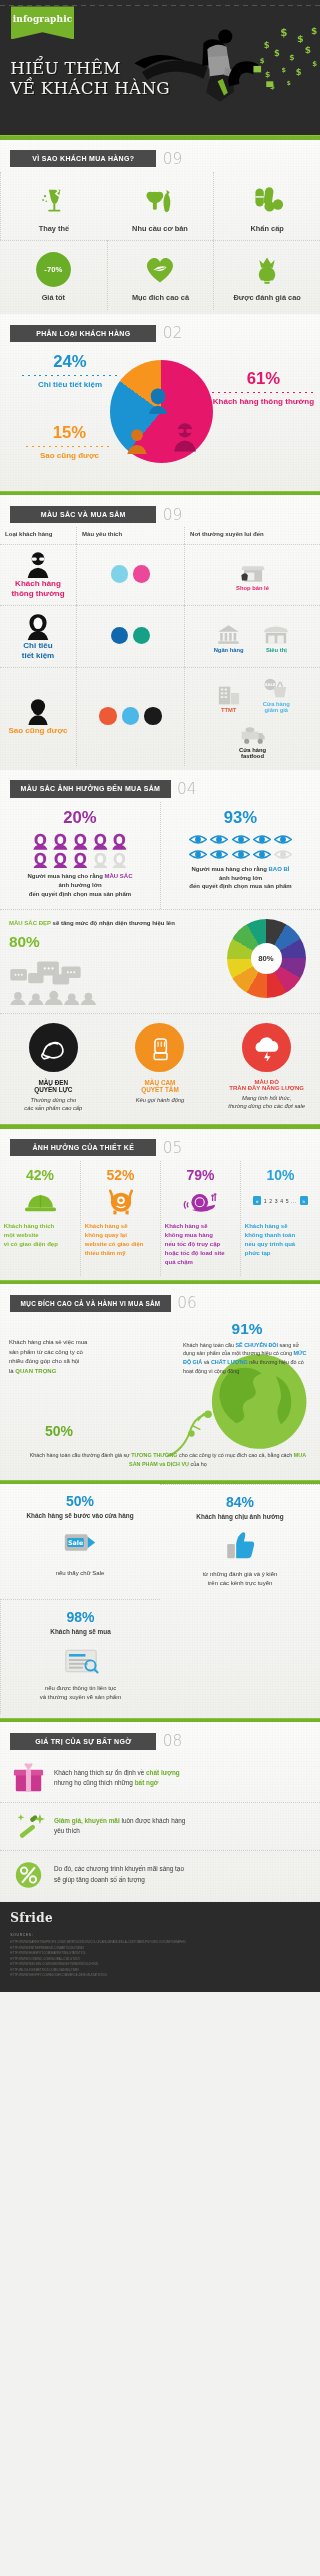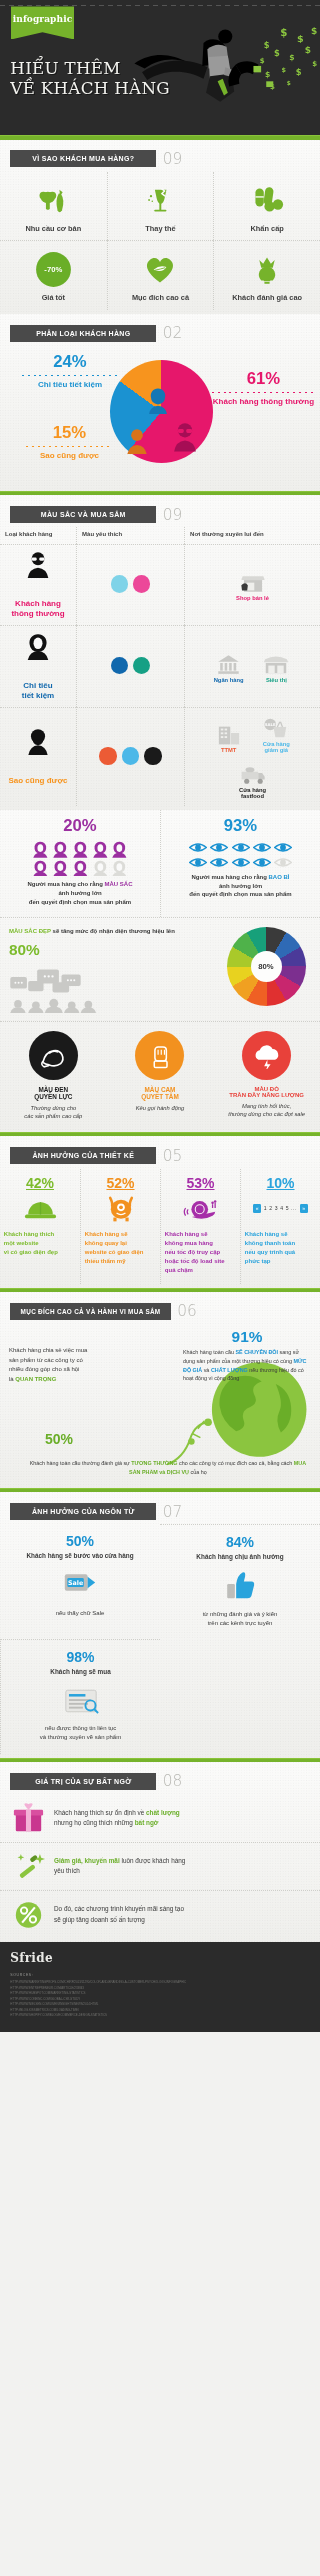--- a/index.html
+++ b/index.html
@@ -74,21 +74,21 @@
   }
   .lead{ position:absolute; font-weight:bold; }
   .lead .pct{ font-size:16.7px; display:block; }
   .lead .cap{ font-size:8px; display:block; margin-top:2.6px; line-height:1.25; }
   .dots-h{ height:1.3px; background:repeating-linear-gradient(to right,currentColor 0 1.9px,transparent 1.9px 5.8px); }
 
   
   .t3{ display:grid; grid-template-columns:76px 108px 1fr; }
   .t3 .th{ font-size:6px; font-weight:bold; color:#444; padding:3.8px 5.1px 6.4px; }
   .t3 .td{ padding:6.4px 5.1px; display:flex; flex-direction:column; align-items:center; justify-content:center; min-height:59px; }
-  .t3 .tname{ font-size:8px; font-weight:bold; line-height:1.25; text-align:center; margin-top:21px; }
+  .t3 .tname{ font-size:8px; font-weight:bold; line-height:1.25; text-align:center; margin-top:1px; }
   .swatch{ width:17.3px;height:17.3px;border-radius:50%; display:inline-block; margin:0 2.6px; }
   .place{ display:flex; gap:7.7px; align-items:flex-end; justify-content:center; flex-wrap:wrap; }
   .place .p{ width:40px; text-align:center; font-size:5.8px; font-weight:bold; }
   .place .pi{ height:24px; display:flex;align-items:flex-end;justify-content:center; }
 
   
   .two{ display:grid; grid-template-columns:1fr 1fr; }
   .big{ font-size:16.7px; font-weight:bold; text-align:center; }
   .pic-rows{ display:flex; flex-direction:column; align-items:center; gap:1.9px; margin:5.1px 0 3.8px; }
   .pic-row{ display:flex; gap:3.2px; }
@@ -104,21 +104,21 @@
   .wheel:after{
     content:""; position:absolute; inset:24px; border-radius:50%; background:#fdfdfc;
   }
   .wheel span{ position:absolute; inset:0; display:flex;align-items:center;justify-content:center;
     font-size:7.7px; font-weight:bold; color:#333; z-index:2; }
   .circ{ width:49px;height:49px;border-radius:50%; display:flex;align-items:center;justify-content:center; margin:0 auto; }
 
   
   .grid4{ display:grid; grid-template-columns:repeat(4,1fr); }
   .g4c{ padding:6.4px 3.8px 9px; text-align:center; }
-  .g4c .p{ font-size:14px; font-weight:bold;text-decoration:underline; }
+  .g4c .p{ font-size:14px; font-weight:bold; }
   .g4c .ic{ height:35px; display:flex;align-items:center;justify-content:center; }
   .g4c .tx{ font-size:6px; line-height:1.5; font-weight:bold; text-align:left; margin-top:3.8px; }
 
   
   .s6{ position:relative; min-height:179px; }
   .s6 p{ font-size:6px; line-height:1.55; }
 
   
   .s7{ display:grid; grid-template-columns:1fr 1fr; }
   .s7 .c{ padding:9px 9px 11.5px; text-align:center; }
@@ -185,51 +185,51 @@
     </div>
   </div>
   <div class="rule"></div>
 
   <div class="sec">
     <div class="sec-head">
       <div class="sec-tag">VÌ SAO KHÁCH MUA HÀNG?</div>
       <div class="sec-num">09</div>
     </div>
     <div class="grid3">
-      <div class="cell">
-        <div class="ic">
-          <svg width="36" height="36" viewBox="0 0 56 56">
-              <g fill="#76b32b">
-            <ellipse cx="20" cy="24" rx="11" ry="9"></ellipse>
-                <rect x="17" y="30" width="6" height="13" rx="2"></rect>
-            <circle cx="13" cy="21" r="6"></circle>
-                <circle cx="27" cy="21" r="6"></circle>
-            <path d="M38 12 l5 4 -4 6z"></path>
-                <path d="M40 18 q7 10 2 26 q-4 6 -7 0 q-4 -16 2 -26z"></path>
-          </g>
-            </svg>
-        </div>
-        <div class="lbl">Nhu cầu cơ bản</div>
-      </div>
       <div class="cell vdot">
         <div class="ic">
           <svg width="36" height="36" viewBox="0 0 56 56">
               <g fill="#76b32b">
             <path d="M20 12 h18 l-3 14 q-2 8 -6 8 q-4 0 -6 -8z"></path>
             <rect x="27" y="32" width="3" height="12"></rect>
                 <rect x="19" y="43" width="19" height="3" rx="1.5"></rect>
             <path d="M30 10 l5 4 -4 4 5 4" stroke="#fbfbfa" stroke-width="2.4" fill="none"></path>
             <circle cx="14" cy="22" r="1.8"></circle>
                 <circle cx="11" cy="28" r="1.4"></circle>
                 <circle cx="16" cy="30" r="1.2"></circle>
           </g>
             </svg>
         </div>
         <div class="lbl">Thay thế</div>
       </div>
+      <div class="cell">
+        <div class="ic">
+          <svg width="36" height="36" viewBox="0 0 56 56">
+              <g fill="#76b32b">
+            <ellipse cx="20" cy="24" rx="11" ry="9"></ellipse>
+                <rect x="17" y="30" width="6" height="13" rx="2"></rect>
+            <circle cx="13" cy="21" r="6"></circle>
+                <circle cx="27" cy="21" r="6"></circle>
+            <path d="M38 12 l5 4 -4 6z"></path>
+                <path d="M40 18 q7 10 2 26 q-4 6 -7 0 q-4 -16 2 -26z"></path>
+          </g>
+            </svg>
+        </div>
+        <div class="lbl">Nhu cầu cơ bản</div>
+      </div>
       <div class="cell vdot">
         <div class="ic">
           <svg width="36" height="36" viewBox="0 0 56 56">
               <g fill="#76b32b">
             <rect x="10" y="10" width="13" height="28" rx="6.5"></rect>
             <rect x="24" y="8" width="13" height="28" rx="6.5" transform="rotate(8 30 22)"></rect>
             <circle cx="32" cy="38" r="8"></circle>
                 <circle cx="45" cy="35" r="8"></circle>
             <rect x="10" y="22" width="13" height="2.4" fill="#eaf3e0"></rect>
           </g>
@@ -258,21 +258,21 @@
         <div class="ic">
           <svg width="36" height="36" viewBox="0 0 56 56">
               <g fill="#76b32b">
             <path d="M16 14 l6 6 6 -10 6 10 6 -6 -3 12 h-18z"></path>
             <path d="M28 24 a13 13 0 0 1 9 22 h-18 a13 13 0 0 1 9 -22z"></path>
             <rect x="23" y="44" width="10" height="3"></rect>
                 <rect x="24" y="48" width="8" height="3"></rect>
           </g>
             </svg>
         </div>
-        <div class="lbl">Khách đánh giá cao</div>
+        <div class="lbl">Được đánh giá cao</div>
       </div>
     </div>
   </div>
 
   <div class="sec">
     <div class="sec-head">
       <div class="sec-tag">PHÂN LOẠI KHÁCH HÀNG</div>
       <div class="sec-num">02</div>
     </div>
     <div class="pie-wrap">
@@ -441,20 +441,24 @@
                 </svg>
             </div>
             <div style="color:#1a1a1a;margin-top:2.6px">Cửa hàng<br>fastfood</div>
           </div>
         </div>
       </div>
     </div>
   </div>
 
   <div class="sec">
+    <div class="sec-head">
+      <div class="sec-tag">MÀU SẮC ẢNH HƯỞNG ĐẾN MUA SẮM</div>
+      <div class="sec-num">04</div>
+    </div>
 
     <div class="two">
       <div style="padding:6.4px 6.4px 10.3px">
         <div class="big" style="color:#9b2fa0">20%</div>
         <div class="pic-rows">
           <div class="pic-row">
             <svg width="16.7" height="16.7" viewBox="0 0 26 26">
                 <path d="M13 1 a9 9 0 0 1 9 11 q-1 7 -9 8 q-8 -1 -9 -8 A9 9 0 0 1 13 1z" fill="#9b2fa0"></path>
                 <ellipse cx="13" cy="11" rx="4.5" ry="6" fill="#fafafa"></ellipse>
                 <path d="M2 26 q2 -7 11 -8 q9 1 11 8z" fill="#9b2fa0"></path>
@@ -674,21 +678,21 @@
               <circle cx="25" cy="21" r="6" fill="#fff"></circle>
               <circle cx="25" cy="21" r="3" fill="#f2911f"></circle>
               <path d="M18 30 q7 5 14 0" stroke="#fff" stroke-width="2" fill="none"></path>
               <rect x="13" y="37" width="5" height="6" fill="#f2911f"></rect>
               <rect x="32" y="37" width="5" height="6" fill="#f2911f"></rect>
             </svg>
         </div>
         <div class="tx" style="color:#f2911f">Khách hàng sẽ<br>không quay lại<br>website có giao diện<br>thiếu thẩm mỹ</div>
       </div>
       <div class="g4c vdot">
-        <div class="p" style="color:#a62fa8">53%</div>
+        <div class="p" style="color:#a62fa8">79%</div>
         <div class="ic">
           <svg width="36" height="26" viewBox="0 0 56 40">
               <path d="M8 22 q-3 4 0 8 M4 20 q-4 6 0 12" stroke="#a62fa8" stroke-width="2" fill="none"></path>
               <circle cx="26" cy="22" r="13" fill="#a62fa8"></circle>
               <circle cx="26" cy="22" r="7" fill="none" stroke="#fbfbfa" stroke-width="1.6"></circle>
               <path d="M14 34 q18 6 32 -2 q4 -2 4 -6" fill="#a62fa8"></path>
               <path d="M46 20 v-6 M50 20 v-8" stroke="#a62fa8" stroke-width="2"></path>
               <circle cx="46" cy="12" r="2" fill="#a62fa8"></circle>
               <circle cx="50" cy="10" r="2" fill="#a62fa8"></circle>
             </svg>
@@ -738,24 +742,20 @@
       </div>
       <div style="position:absolute;left:45px;bottom:37px;font-size:14px;font-weight:bold;color:#6aae28">50%</div>
       <div style="position:absolute;left:26px;right:10.3px;bottom:7.7px;font-size:5.4px;line-height:1.6;text-align:center">
         Khách hàng toàn cầu thường đánh giá sự <span style="color:#6aae28;font-weight:bold">TƯƠNG THƯỞNG</span> cho các công ty có mục đích cao cả, bằng cách <span style="color:#6aae28;font-weight:bold">MUA SẢN PHẨM và DỊCH VỤ</span> của họ
       </div>
     </div>
   </div>
   <div class="rule"></div>
 
   <div class="sec">
-    <div class="sec-head">
-      <div class="sec-tag">ẢNH HƯỞNG CỦA NGÔN TỪ</div>
-      <div class="sec-num">07</div>
-    </div>
     <div class="s7">
       <div class="c">
         <div class="p">50%</div>
         <div class="t">Khách hàng sẽ bước vào cửa hàng</div>
         <div class="ic">
           <svg width="38" height="32" viewBox="0 0 60 50">
               <rect x="6" y="8" width="36" height="26" rx="3" fill="#bdbdba"></rect>
               <path d="M42 12 l12 9 -12 9z" fill="#29a3dc"></path>
               <rect x="10" y="14" width="26" height="14" rx="2" fill="#29a3dc"></rect>
               <text x="23" y="25" font-size="10" fill="#fff" text-anchor="middle" font-family="DejaVu Sans" font-weight="bold">Sale</text>

